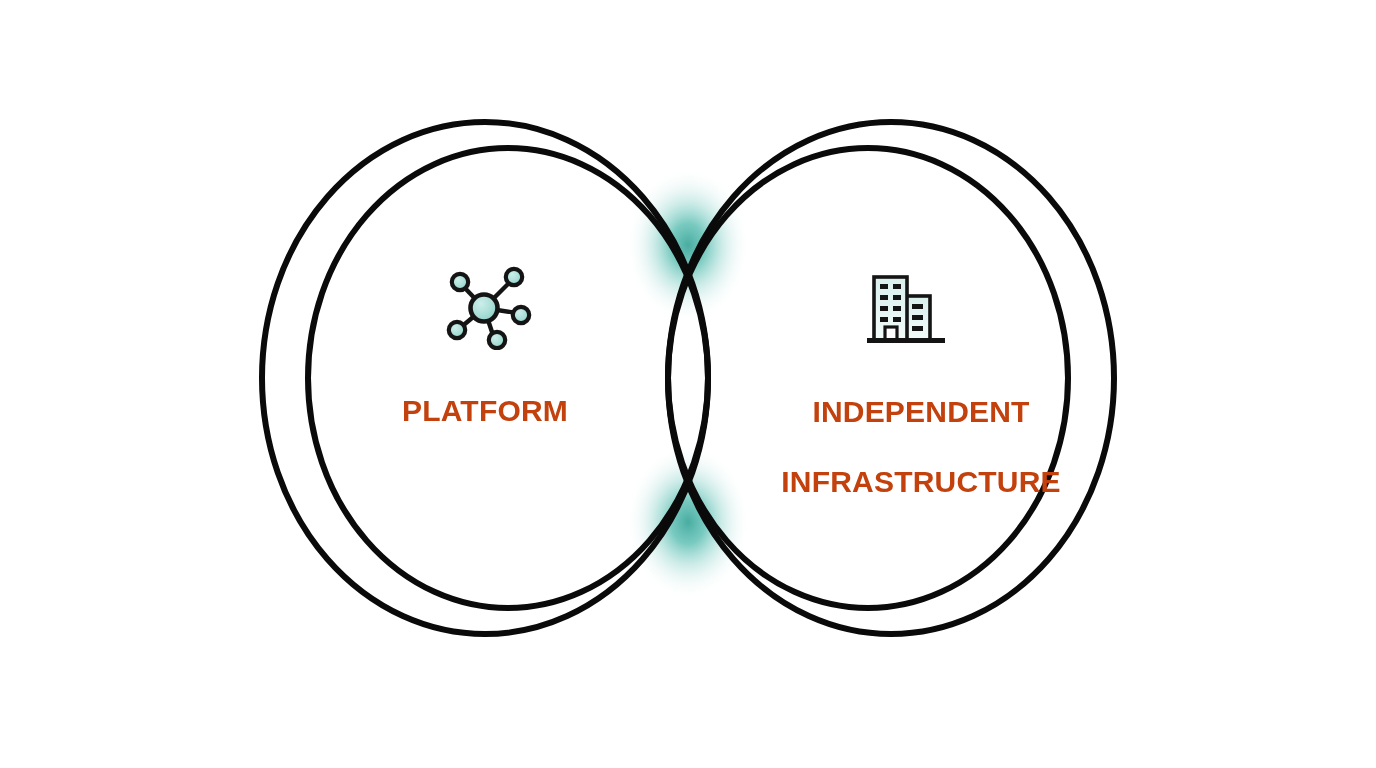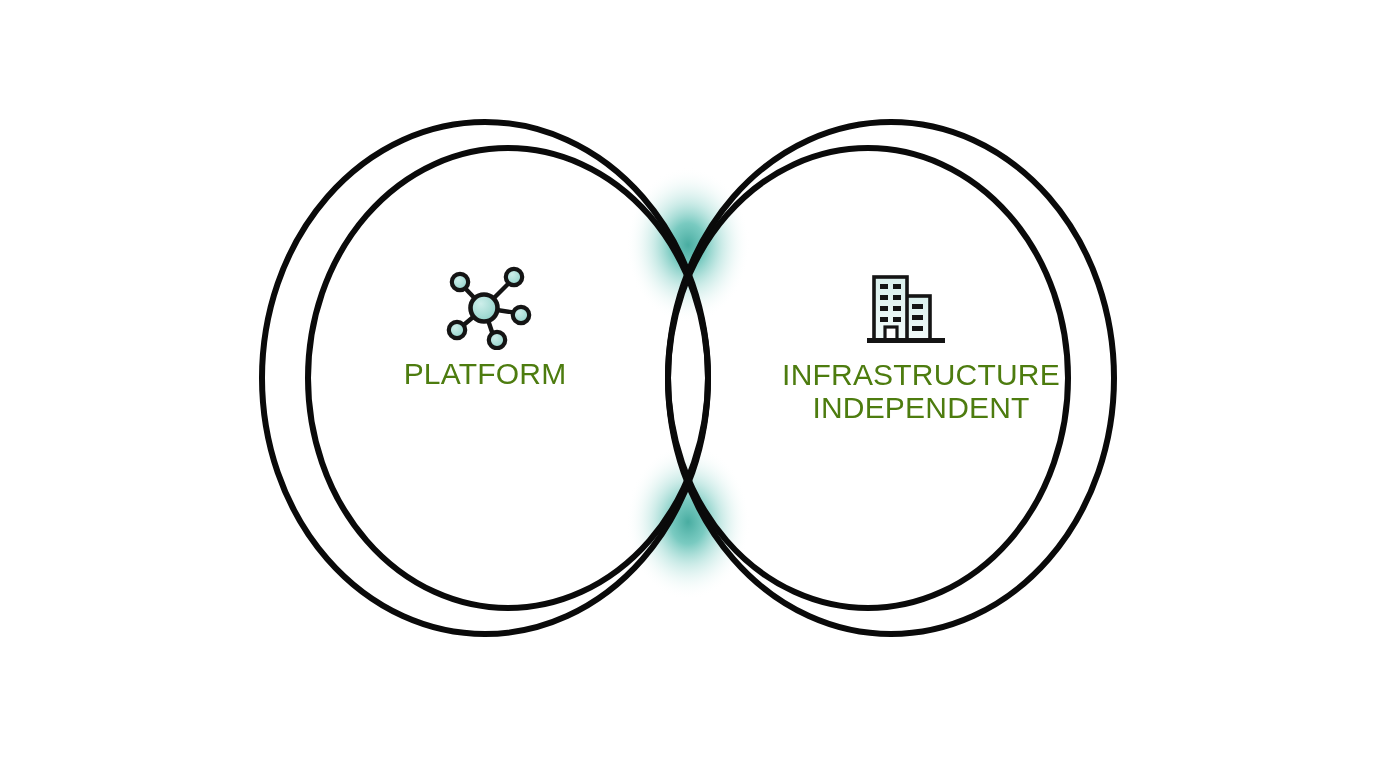--- a/index.html
+++ b/index.html
@@ -28,26 +28,27 @@
     height: 768px;
     display: block;
   }
   .label-block {
     position: absolute;
     text-align: center;
     user-select: none;
   }
   .label-text {
     font-family: "Liberation Sans", sans-serif;
-    font-weight: normal;
+    font-weight: bold;
     font-size: 30px;
     line-height: 33px;
     letter-spacing: 0.2px;
-    color: #4d7c0f;
+    color: #c2410c;
     white-space: nowrap;
+    margin-top: 37px;
   }
   #left-label-block {
     left: 303px;
     top: 357px;
     width: 364px;
   }
   #right-label-block {
     left: 731px;
     top: 358px;
     width: 380px;
@@ -150,17 +151,17 @@
         <rect x="32" y="38" width="8" height="5"></rect>
         <rect x="19" y="49" width="8" height="5"></rect>
         <rect x="32" y="49" width="8" height="5"></rect>
       </g>
       <rect x="24" y="59" width="12" height="13" fill="#ffffff" stroke="#141414" stroke-width="3.2"></rect>
       <rect x="6" y="70" width="78" height="5" fill="#141414"></rect>
     </svg>
   </div>
 
   <div class="label-block" id="right-label-block">
+    <div class="label-text">INDEPENDENT</div>
     <div class="label-text">INFRASTRUCTURE</div>
-    <div class="label-text">INDEPENDENT</div>
   </div>
 
 </div>
 
 </body></html>

